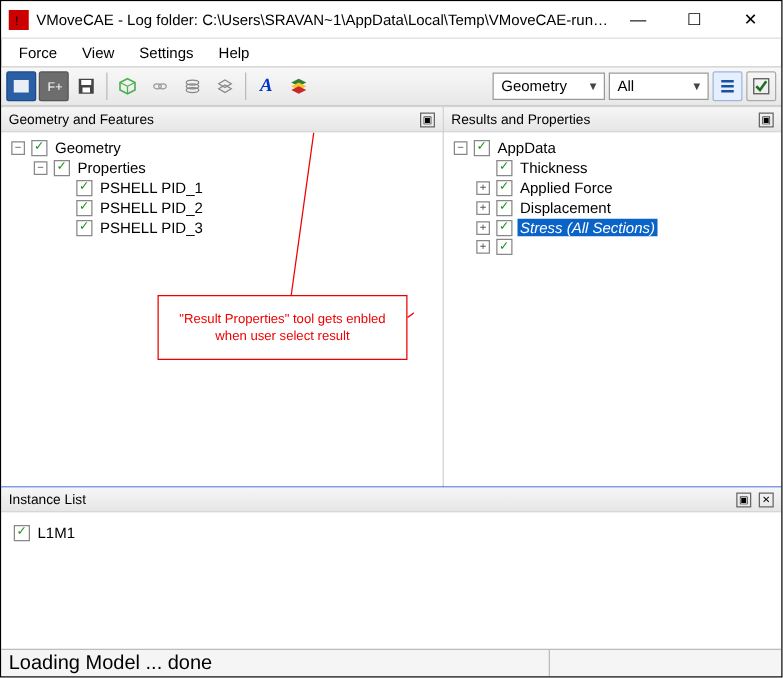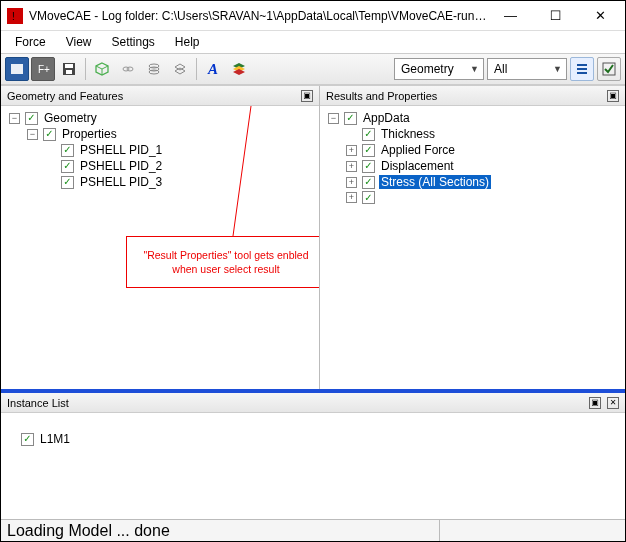--- a/index.html
+++ b/index.html
@@ -13,37 +13,37 @@
   .menubar { height: 22px; display: flex; align-items: center; padding: 0 4px; font-size: 12px; }
   .menu-item { padding: 2px 10px; }
   .toolbar { height: 32px; background: linear-gradient(#f8f8f8,#e8e8e8); border-top:1px solid #ccc; border-bottom:1px solid #ccc; display: flex; align-items: center; padding: 0 4px; gap: 2px; position: relative; }
   .tbtn { width: 24px; height: 24px; display: flex; align-items: center; justify-content: center; border:1px solid transparent; border-radius:2px; }
   .tsep { width:1px; height:22px; background:#bbb; margin:0 2px; }
   .tbtn svg { width:16px; height:16px; }
   .dropdown { height: 22px; border:1px solid #999; background:#fff; font-size:12px; display:flex; align-items:center; padding:0 4px 0 6px; min-width:90px; gap:6px; }
   .dropdown .dd-arrow { margin-left:auto; font-size:9px; color:#444; }
   .panels { flex:1; display:flex; border-top:1px solid #ccc; min-height:0; }
   .panel { display:flex; flex-direction:column; min-width:0; }
-  .panel-left { width: 319px; border-right:1px solid #bbb; }
+  .panel-left { width: 354px; border-right:1px solid #bbb; }
   .panel-right { flex:1; }
   .panel-header { height:20px; background: linear-gradient(#f6f6f6,#e6e6e6); border-bottom:1px solid #ccc; display:flex; align-items:center; padding:0 6px; font-size:11px; gap:6px; }
   .panel-header .spacer { flex:1; }
   .panel-header .hdr-icon { width:12px; height:12px; border:1px solid #666; font-size:8px; display:flex; align-items:center; justify-content:center; }
   .tree { flex:1; overflow:auto; padding:4px 2px; font-size:12px; background:#fff; position:relative; }
   .tree ul { list-style:none; padding-left:18px; }
   .tree > ul { padding-left:4px; }
   .node { display:flex; align-items:center; gap:2px; padding:1px 2px; white-space:nowrap; }
   .toggle { width:11px; height:11px; border:1px solid #888; display:flex; align-items:center; justify-content:center; font-size:9px; line-height:1; color:#555; margin-right:3px; background:#fff; }
   .toggle.empty { border:none; }
   .chk { width:13px; height:13px; border:1px solid #888; display:flex; align-items:center; justify-content:center; background:#fff; margin-right:2px; }
   .chk::after { content:"✓"; font-size:10px; color:#1a8f1a; line-height:1; }
   .node-label { padding:0 2px; }
-  .node-label.sel { background:#0a63c7; color:#fff; }
-  .instance-panel { border-top:4px solid #1d4ed8; display:flex; flex-direction:column; height:130px; }
-  .instance-body { flex:1; padding:18px; background:#fff; }
+  .node-label.sel { background:#0a63c7; color:#fff;font-style:italic; }
+  .instance-panel { border-top:1px solid #1d4ed8; display:flex; flex-direction:column; height:130px; }
+  .instance-body { flex:1; padding:8px; background:#fff; }
   .statusbar { height:22px; border-top:1px solid #bbb; display:flex; align-items:center; padding:0 6px; font-size:16px; background:#f5f5f5; }
   .statusbar .status-right { width:180px; border-left:1px solid #bbb; height:100%; margin-left:auto; }
   .annot-box { position:absolute; border:1px solid #e00; color:#e00; font-size:10.5px; text-align:center; display:flex; align-items:center; justify-content:center; padding:4px; line-height:1.35; }
   svg.arrow { position:absolute; pointer-events:none; }
   .toolbar .right-group { margin-left:auto; display:flex; align-items:center; gap:3px; }
 </style>
 </head>
 <body>
 
 <div class="titlebar">

